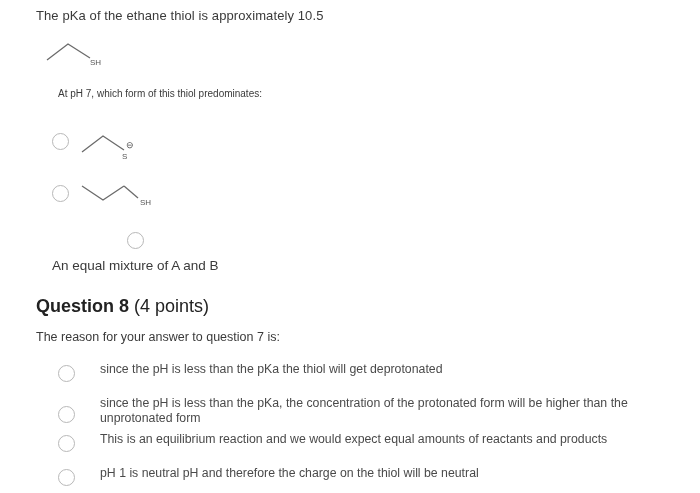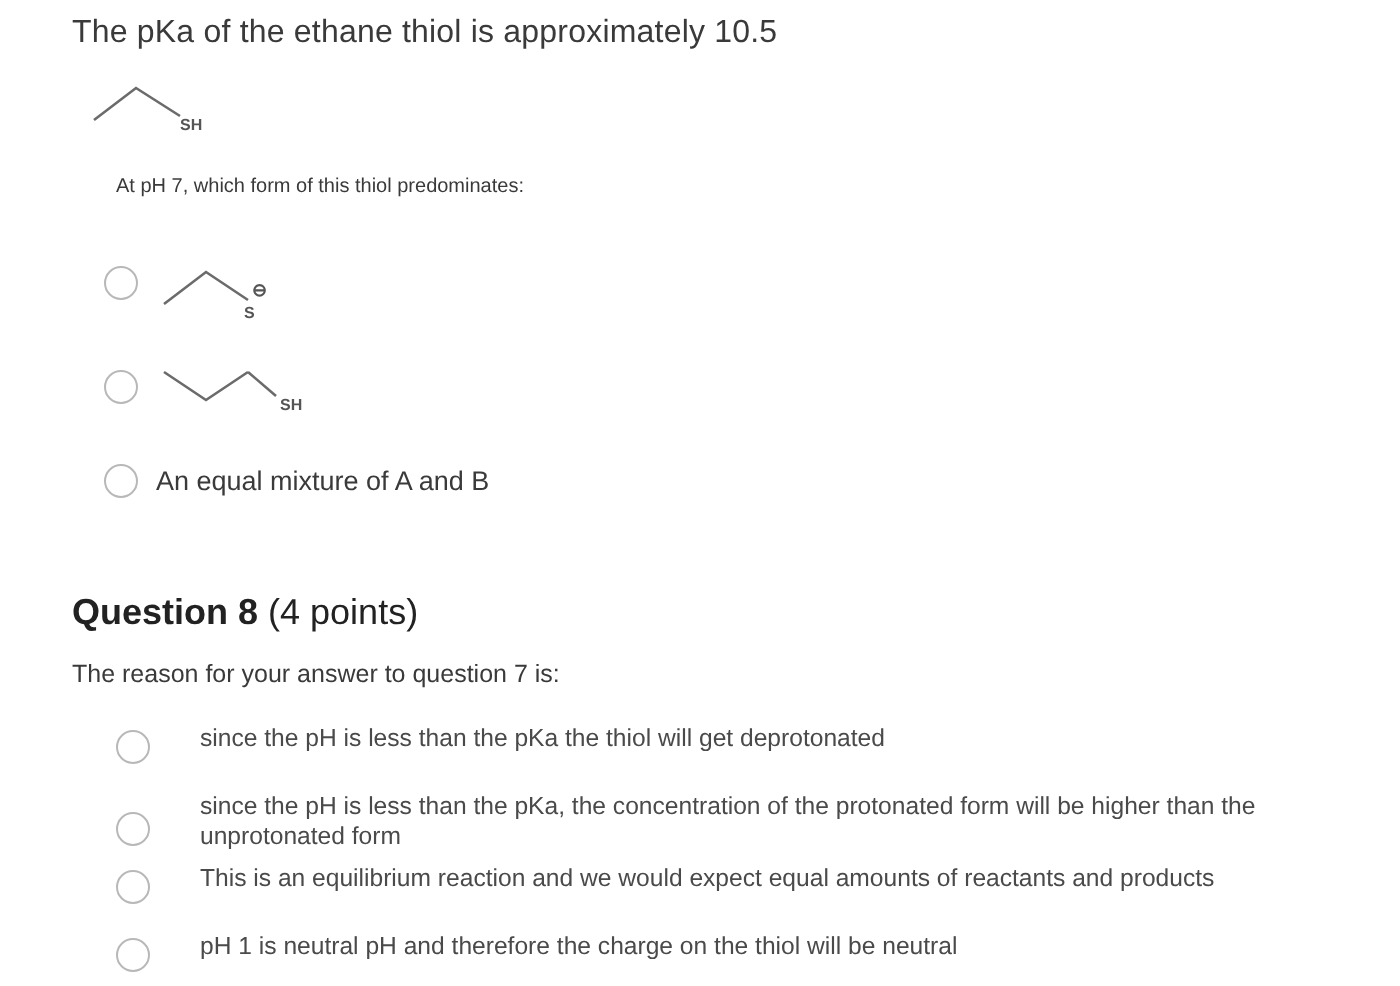--- a/index.html
+++ b/index.html
@@ -17,37 +17,36 @@
   }
   .page {
     position: relative;
     width: 700px;
     height: 493px;
   }
   .q7-prompt {
     position: absolute;
     left: 36px;
     top: 8px;
-    font-size: 16px;
+    font-size: 13px;
     color: #3a3a3a;
     letter-spacing: 0.1px;
   }
   .struct-top {
     position: absolute;
     left: 44px;
     top: 38px;
     width: 110px;
     height: 34px;
   }
   .struct-label {
     position: absolute;
     font-size: 8px;
     color: #555;
     font-family: "Liberation Sans", sans-serif;
-    font-weight: bold;
   }
   .q7-sub {
     position: absolute;
     left: 58px;
     top: 88px;
     font-size: 10px;
     color: #3a3a3a;
   }
   .radio {
     box-sizing: border-box;
@@ -74,20 +73,21 @@
     height: 36px;
   }
   .opt-b .radio { position: absolute; left: 0; top: 5px; }
   .opt-c {
     position: absolute;
     left: 52px;
     top: 232px;
     display: flex;
     align-items: center;
     gap: 9px;
+    flex-direction: column;
   }
   .opt-c .text {
     font-size: 13.5px;
     color: #3a3a3a;
   }
   .q8-head {
     position: absolute;
     left: 36px;
     top: 296px;
     font-size: 18px;

